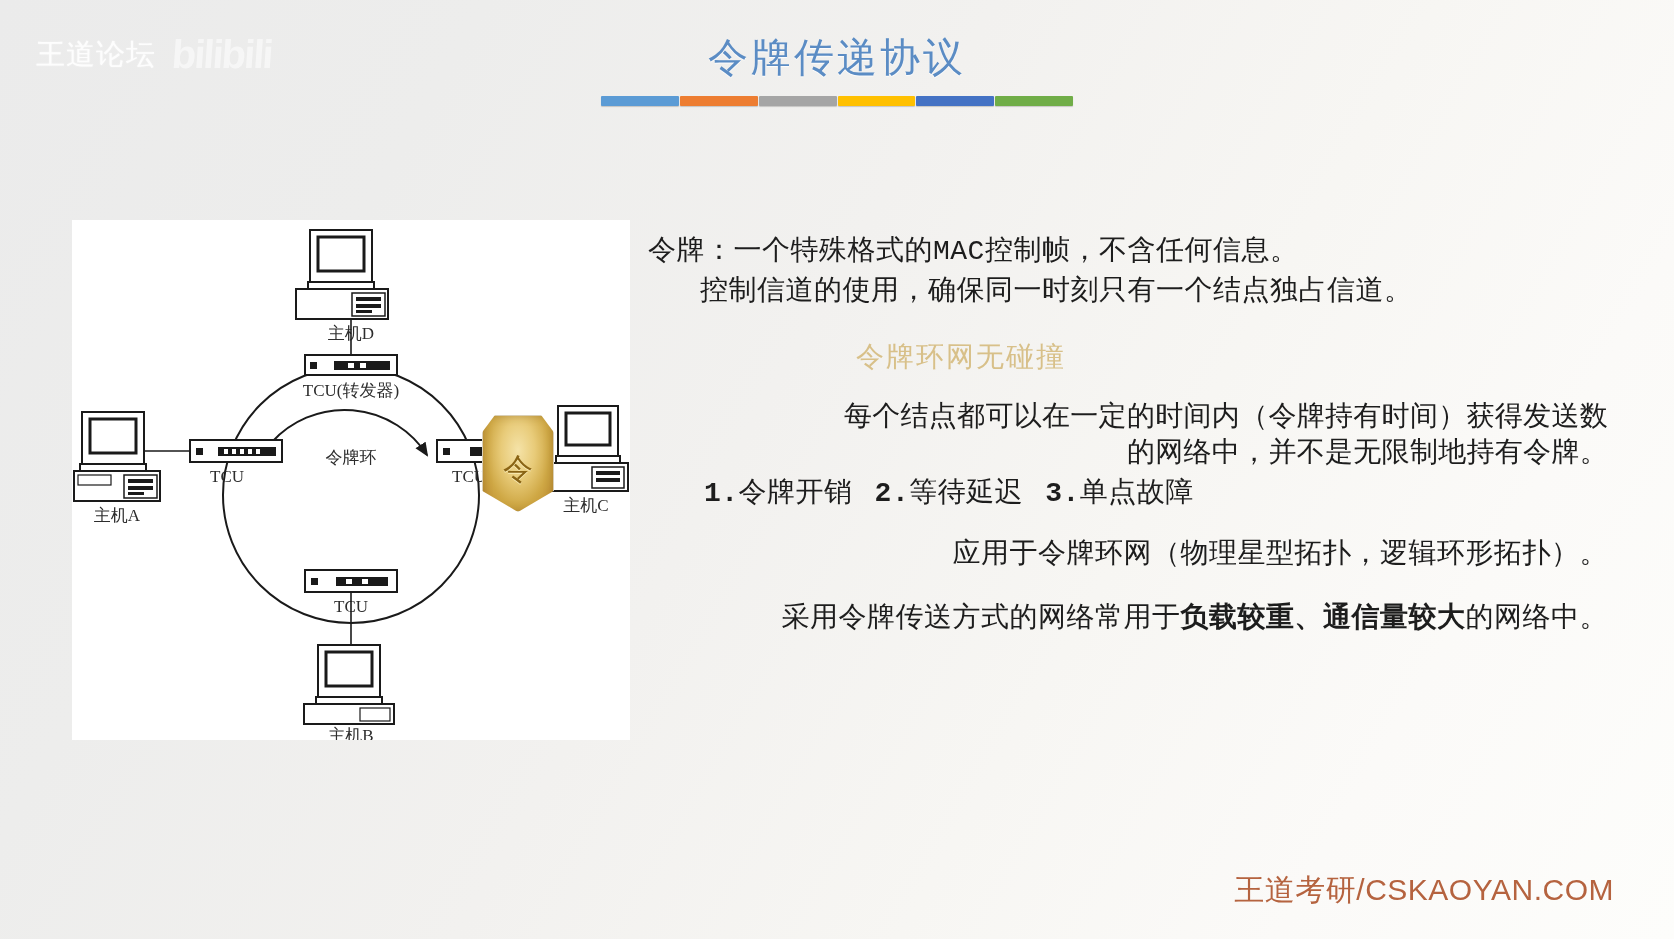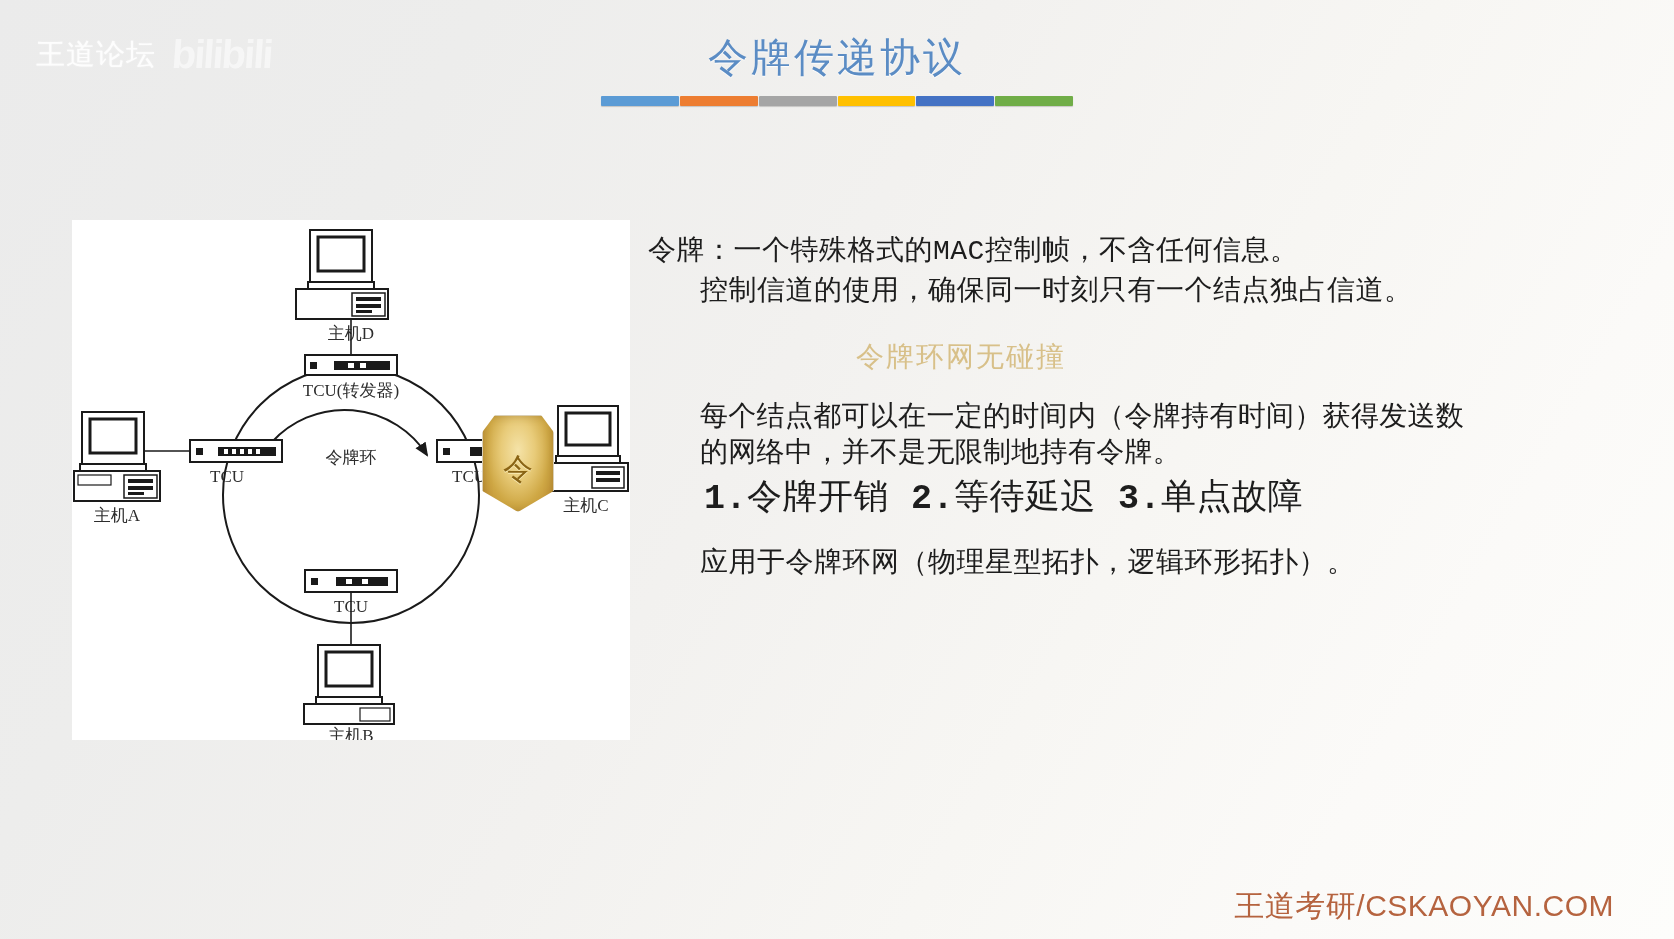--- a/index.html
+++ b/index.html
@@ -137,51 +137,51 @@
     font-family: Liberation Mono, monospace;
     color: #1d1d1d;
   }
   .line {
     font-size: 28px;
     line-height: 1.42;
     letter-spacing: 0.5px;
   }
   .line.indent-1 { padding-left: 52px; }
   .gap-sm { }
-  .gap-md { margin-top: 24px; }
+  .gap-md { margin-top: 24px; text-align: right; }
 
   #highlight-line {
     margin-top: 26px;
     padding-left: 208px;
     font-size: 28px;
     color: #d8c089;
     letter-spacing: 2px;
   }
 
   .para {
     font-size: 28px;
     line-height: 1.32;
     padding-left: 52px;
     letter-spacing: 0.3px;
   }
   #problems-line {
-    font-size: 35px;
+    font-size: 28px;
     padding-left: 56px;
     letter-spacing: 0.5px;
   }
   #problems-line .pnum { font-weight: bold; }
   .spacer-narrow { display: inline-block; width: 22px; }
 
   .bold-emph { font-weight: bold; }
 
   
   #footer-brand {
     position: absolute;
     right: 60px;
-    bottom: 12px;
+    bottom: 28px;
     font-family: "Liberation Sans", "DejaVu Sans", sans-serif;
     font-size: 30px;
     color: #b5633f;
     letter-spacing: 0.5px;
   }
 </style>
 </head>
 <body>
 
 <div id="slide">
@@ -330,17 +330,20 @@
       <div>的网络中，并不是无限制地持有令牌。</div>
     </div>
 
 
     <div id="problems-line" class="gap-sm">
       <span><span class="pnum">1.</span><span>令牌开销</span></span><span class="spacer-narrow"></span><span><span class="pnum">2.</span><span>等待延迟</span></span><span class="spacer-narrow"></span><span><span class="pnum">3.</span><span>单点故障</span></span>
     </div>
 
     <div class="line indent-1 gap-md">应用于令牌环网（物理星型拓扑，逻辑环形拓扑）。</div>
 
+    <div class="line indent-1 gap-md">
+      <span>采用令牌传送方式的网络常用于</span><span class="bold-emph">负载较重、通信量较大</span><span>的网络中。</span>
+    </div>
   </div>
 
   <div id="footer-brand" style="color: rgb(181, 99, 63);">王道考研/CSKAOYAN.COM</div>
 
 </div>
 
 </body></html>

